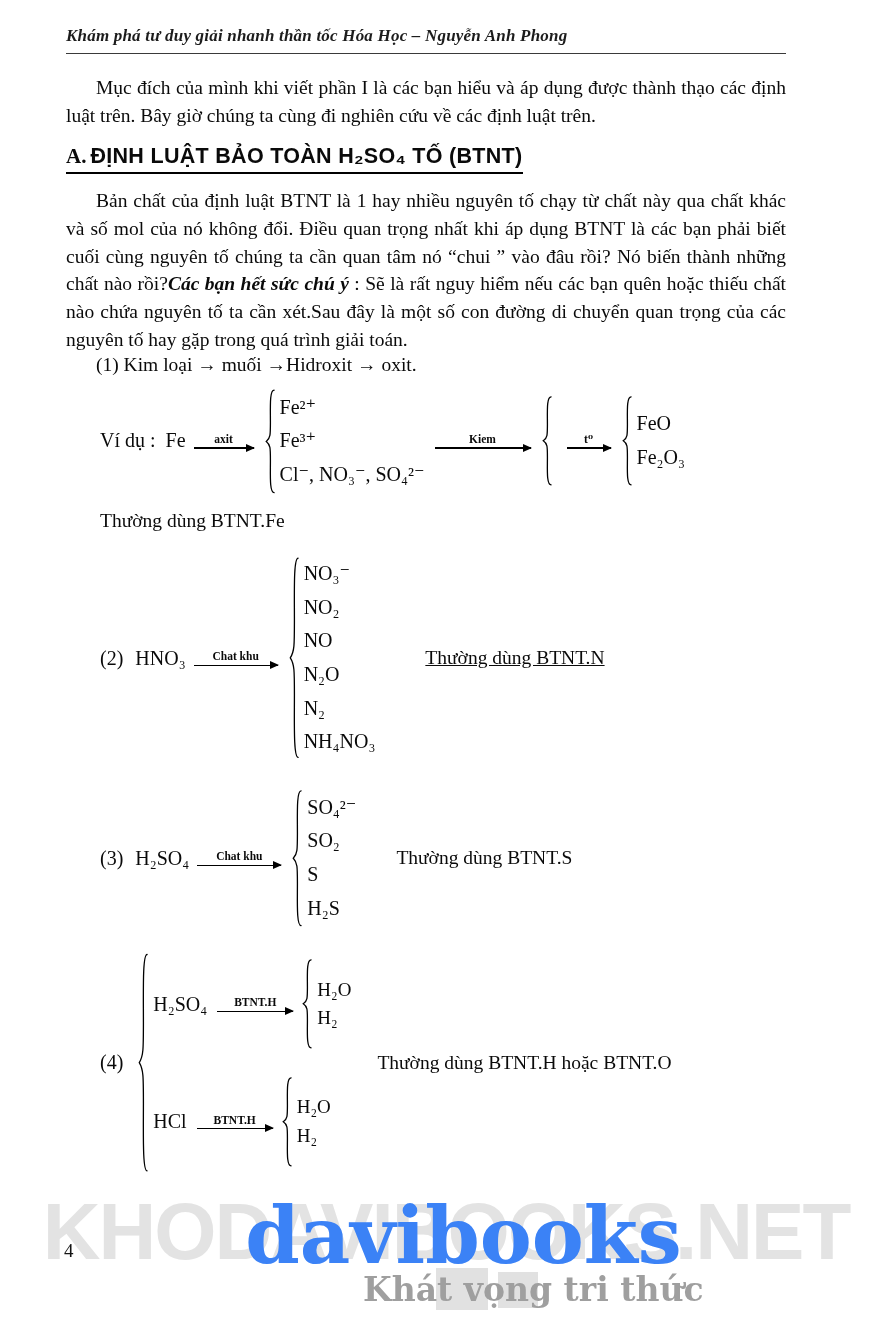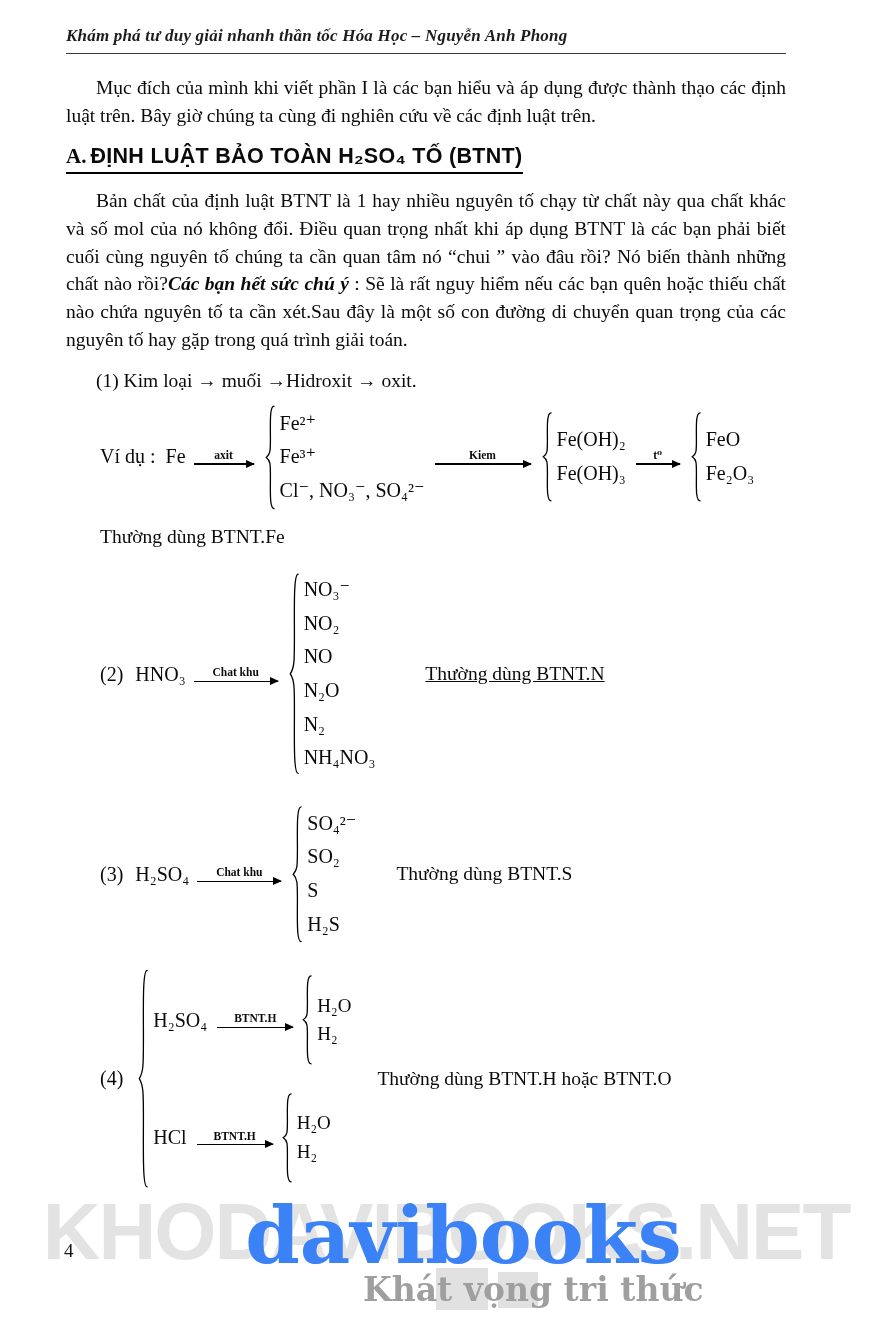--- a/index.html
+++ b/index.html
@@ -17,21 +17,21 @@
   .para{font-size:19.5px;line-height:1.42;text-align:justify;margin:0;}
   .intro{margin-top:20px;text-indent:30px;}
   .body2{margin-top:13px;text-indent:30px;}
   .em-bi{font-style:italic;font-weight:bold;}
 
   .heading{margin-top:15px;}
   .hwrap{display:inline-block;border-bottom:2px solid #000;padding-bottom:3px;}
   .hprefix{font-weight:bold;font-size:21px;}
   .htitle{font-family:"Liberation Sans","DejaVu Sans",sans-serif;font-weight:bold;font-size:21.5px;letter-spacing:.3px;}
 
-  .item1{margin:16px 0 0;font-size:19.5px;text-indent:30px;}
+  .item1{margin:0 0 0;font-size:19.5px;text-indent:30px;}
 
   .eq{display:flex;align-items:center;margin-left:34px;font-size:20px;}
   .eq1{margin-top:12px;}
   .eq2{margin-top:22px;}
   .eq3{margin-top:26px;}
   .eq4{margin-top:22px;}
   .eq-label{margin-right:10px;}
   .eq-num{margin-right:12px;}
   .chem{white-space:nowrap;}
 
@@ -125,24 +125,20 @@
       </span>
     </span>
     <span class="rxn arr-kiem">
       <span class="rxn-label">Kiem</span>
       <span class="rxn-line"></span>
     </span>
     <span class="braced">
       <svg class="brace" viewBox="0 0 12 100" preserveAspectRatio="none">
           <path d="M11 2 C6 2 7 18 7 32 C7 44 7 47 2.5 50 C7 53 7 56 7 68 C7 82 6 98 11 98" fill="none" stroke="#000" stroke-width="1.3" vector-effect="non-scaling-stroke" stroke-linecap="round"></path>
         </svg>
-      <span class="stack">
-        <span class="chem">Fe(OH)₂</span>
-        <span class="chem">Fe(OH)₃</span>
-      </span>
     </span>
     <span class="rxn arr-t">
       <span class="rxn-label">t⁰</span>
       <span class="rxn-line"></span>
     </span>
     <span class="braced">
       <svg class="brace" viewBox="0 0 12 100" preserveAspectRatio="none">
           <path d="M11 2 C6 2 7 18 7 32 C7 44 7 47 2.5 50 C7 53 7 56 7 68 C7 82 6 98 11 98" fill="none" stroke="#000" stroke-width="1.3" vector-effect="non-scaling-stroke" stroke-linecap="round"></path>
         </svg>
       <span class="stack">

